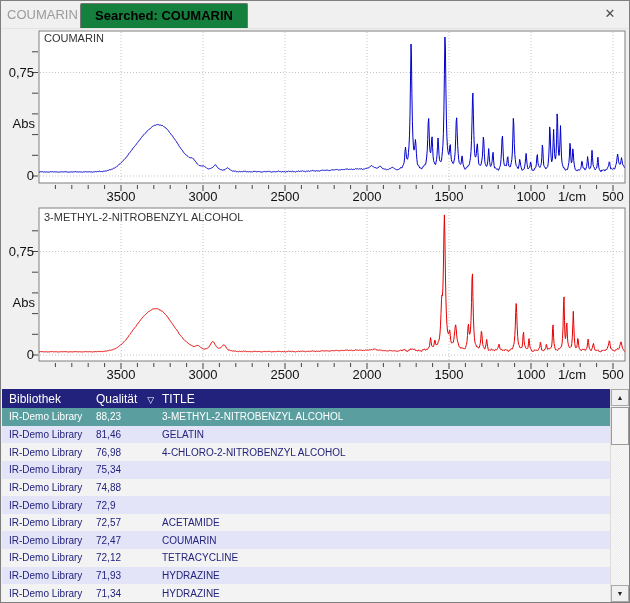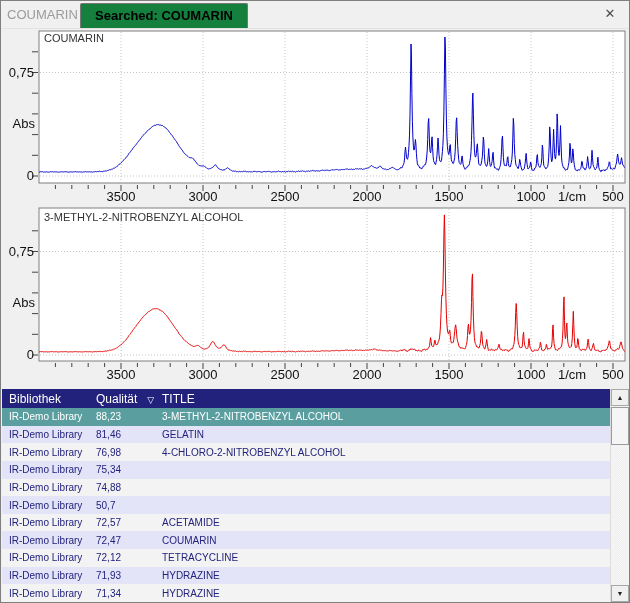--- a/index.html
+++ b/index.html
@@ -223,21 +223,21 @@
           <div class="trow" style="background: rgb(228, 228, 248); color: rgb(34, 34, 125);">
             <span class="c1">IR-Demo Library</span>
             <span class="c2">75,34</span>
           </div>
           <div class="trow" style="background: rgb(243, 243, 243); color: rgb(34, 34, 125);">
             <span class="c1">IR-Demo Library</span>
             <span class="c2">74,88</span>
           </div>
           <div class="trow" style="background: rgb(228, 228, 248); color: rgb(34, 34, 125);">
             <span class="c1">IR-Demo Library</span>
-            <span class="c2">50,7</span>
+            <span class="c2">72,9</span>
           </div>
           <div class="trow" style="background: rgb(243, 243, 243); color: rgb(34, 34, 125);">
             <span class="c1">IR-Demo Library</span>
             <span class="c2">72,57</span>
             <span class="c3">ACETAMIDE</span>
           </div>
           <div class="trow" style="background: rgb(228, 228, 248); color: rgb(34, 34, 125);">
             <span class="c1">IR-Demo Library</span>
             <span class="c2">72,47</span>
             <span class="c3">COUMARIN</span>

